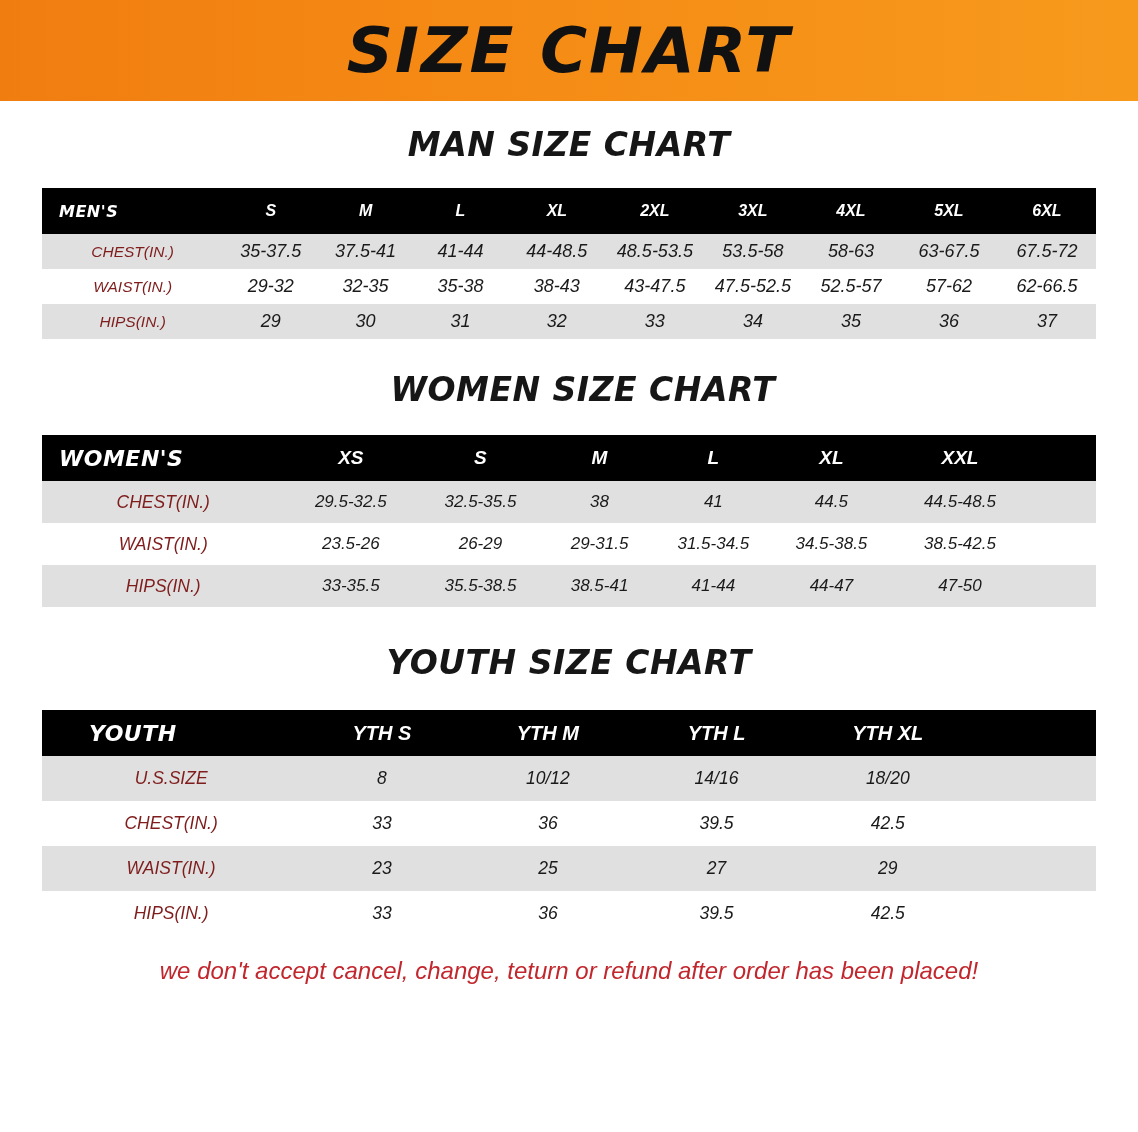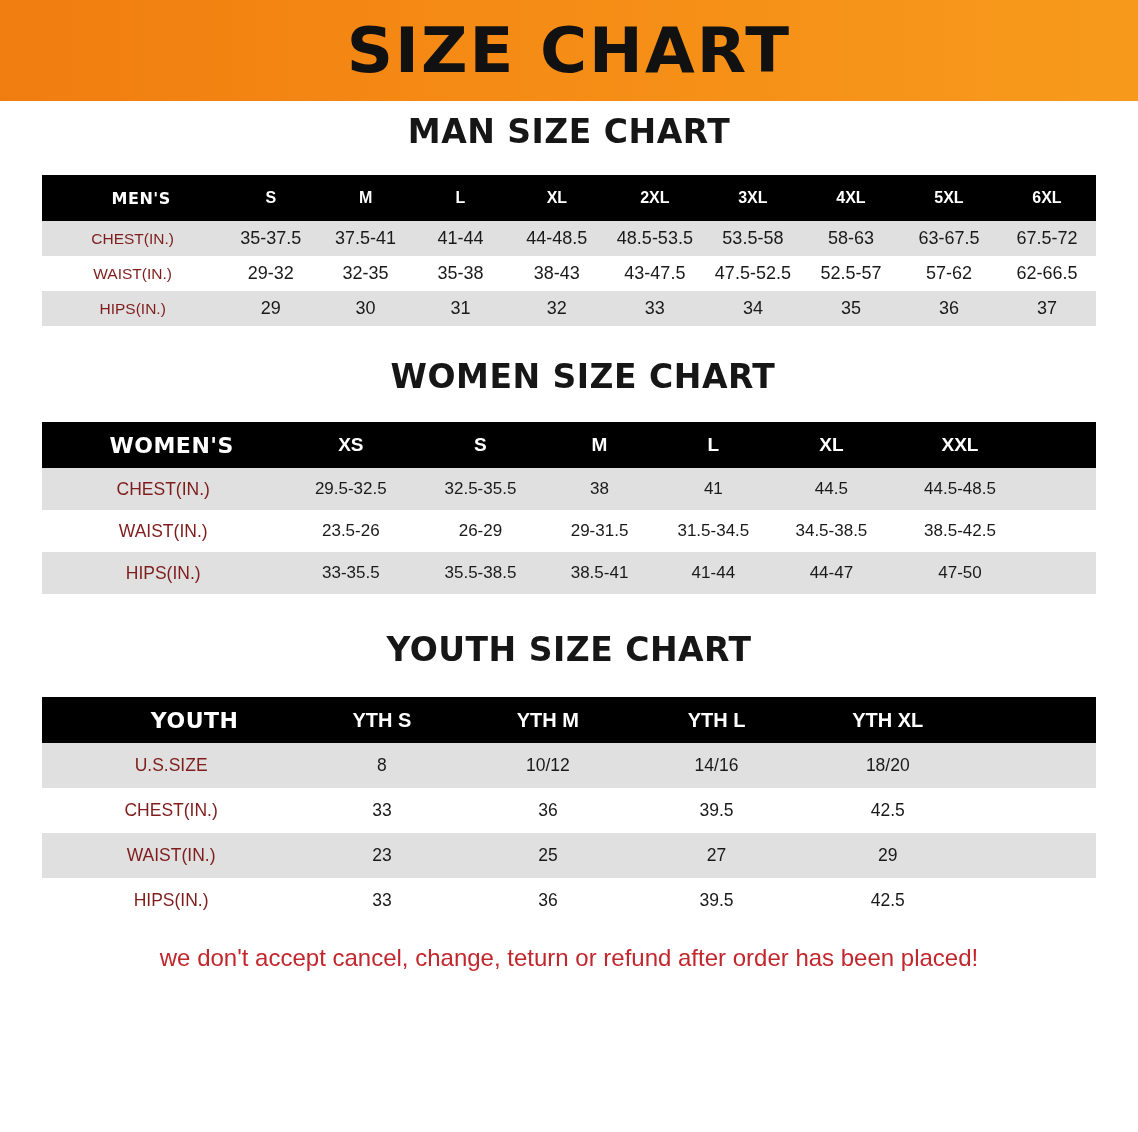--- a/index.html
+++ b/index.html
@@ -12,20 +12,21 @@
     background: #ffffff;
     font-family: "Liberation Sans", sans-serif;
     overflow: hidden;
   }
 
   .page {
     position: relative;
     width: 1138px;
     height: 988px;
     background: #ffffff;
+    font-style: italic;
   }
 
   
   .banner {
     height: 101px;
     background: linear-gradient(90deg, #f07d10 0%, #f58a14 40%, #f79a1c 100%);
     display: flex;
     align-items: center;
     justify-content: center;
   }
@@ -41,21 +42,21 @@
 
   
   .section-title {
     text-align: center;
     font-family: "DejaVu Sans", sans-serif;
     font-weight: bold;
     font-size: 33px;
     color: #161616;
     letter-spacing: 0.5px;
   }
-  #man-title { margin-top: 11px; }
+  #man-title { margin-top: 24px; }
   #women-title { margin-top: 31px; padding-left: 28px; }
   #youth-title { margin-top: 36px; }
 
   
   .table-wrap {
     margin: 0 42px;
   }
   #man-table-wrap { margin-top: 24px; }
   #women-table-wrap { margin-top: 26px; }
   #youth-table-wrap { margin-top: 28px; }
@@ -76,21 +77,21 @@
     vertical-align: middle;
     white-space: nowrap;
   }
   table.size-table thead th {
     background: #000000;
     color: #ffffff;
     font-size: 17px;
     height: 46px;
   }
   table.size-table thead th.corner {
-    text-align: center;
+    text-align: left;
     padding-left: 17px;
     font-family: "DejaVu Sans", sans-serif;
     font-weight: bold;
     font-size: 21px;
     letter-spacing: 0.5px;
     margin-top: 33px;
   }
   table.size-table td.rowhead {
     font-size: 16px;
     color: #7f1d1d;

